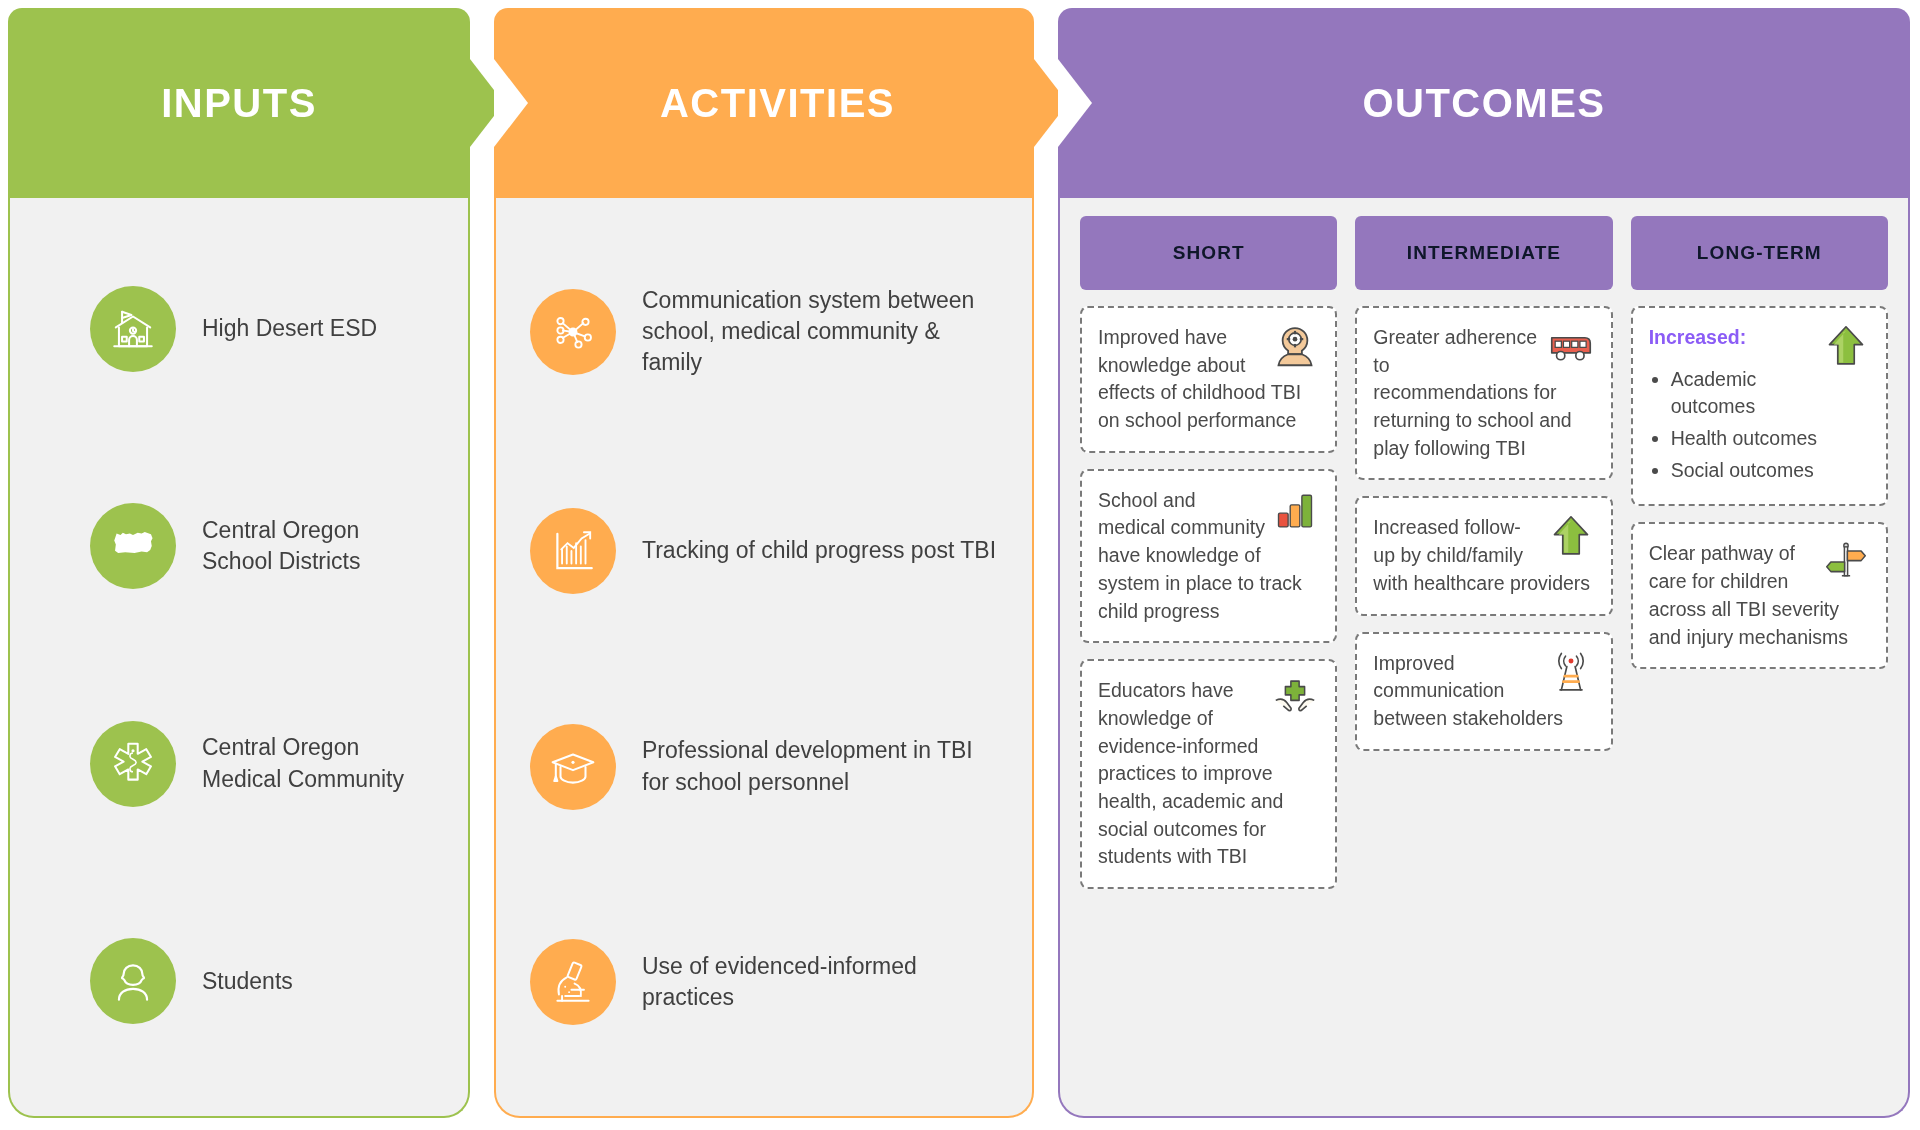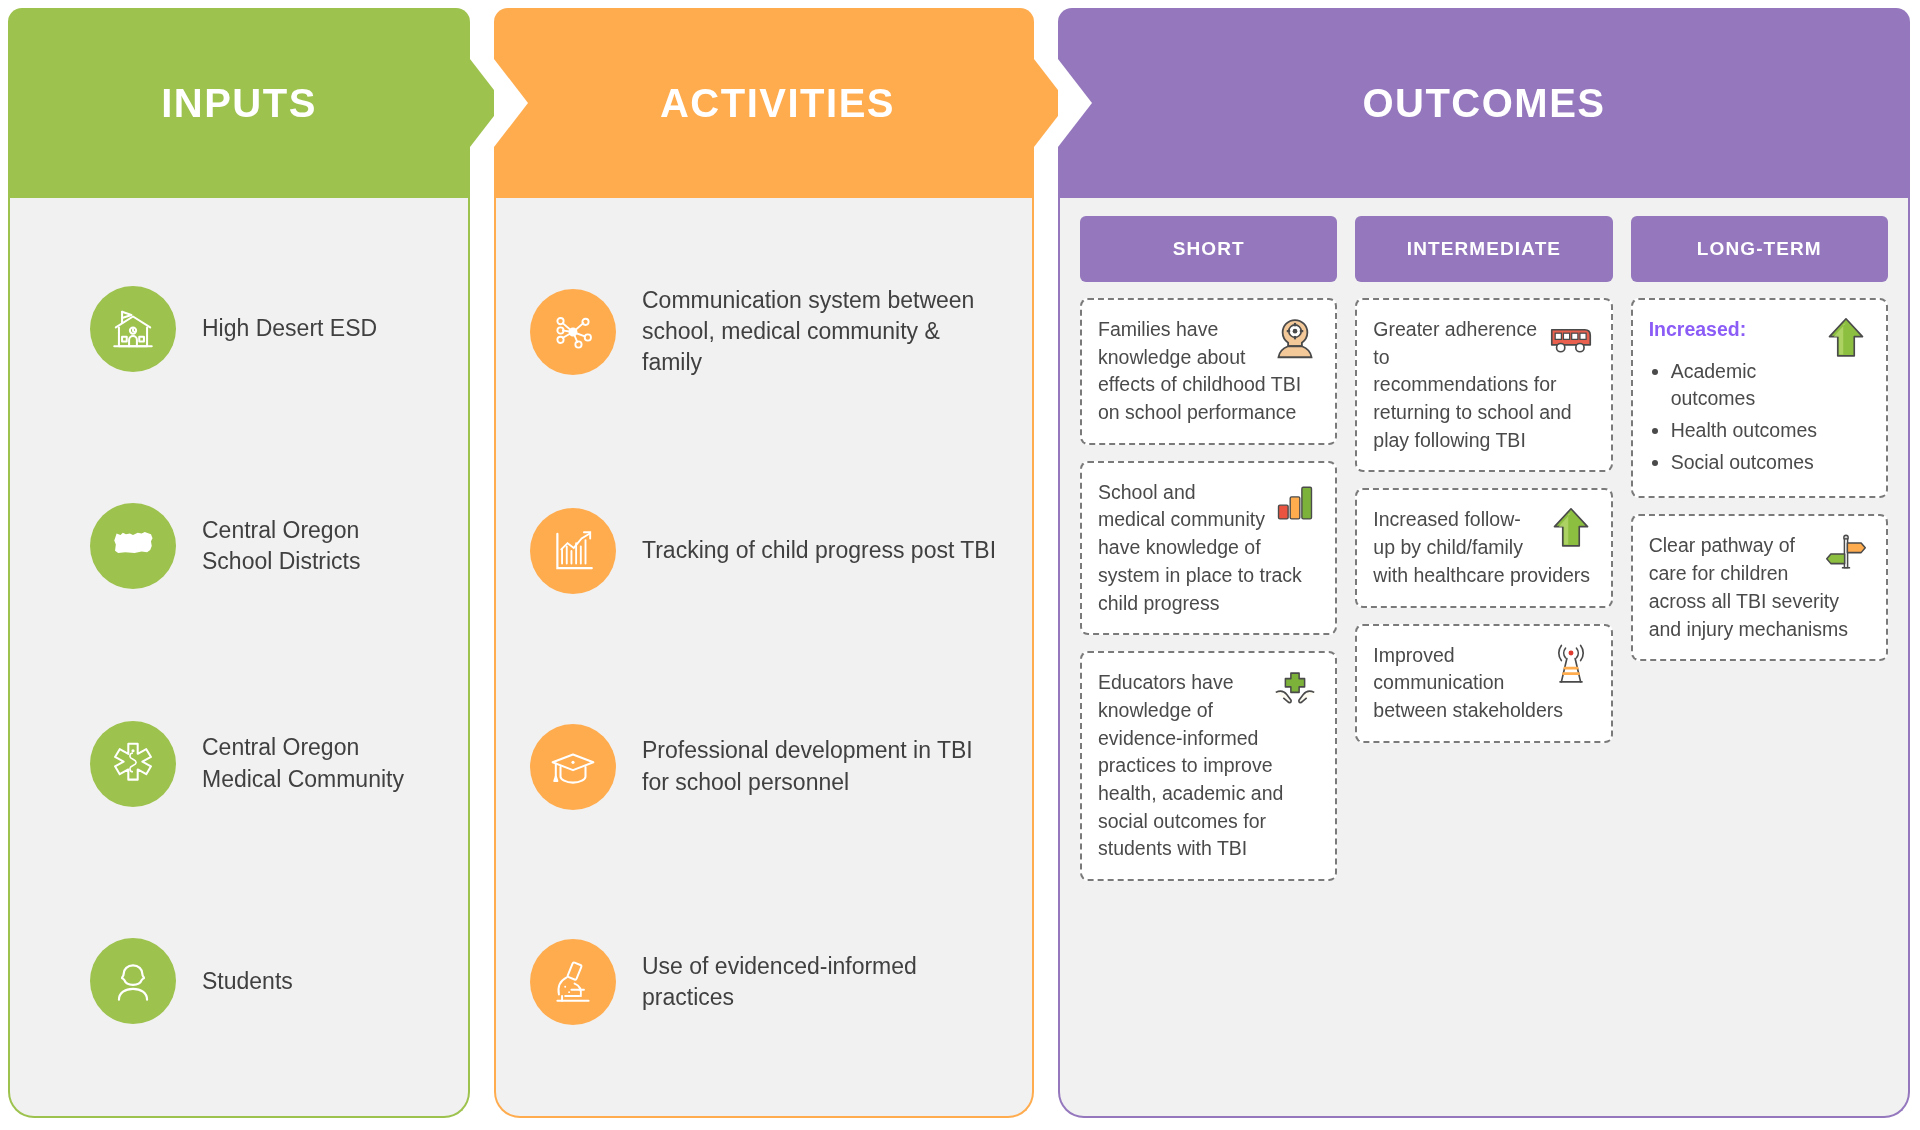--- a/index.html
+++ b/index.html
@@ -119,23 +119,23 @@
     display: flex;
     gap: 18px;
     padding: 18px 20px 20px 20px;
     height: 100%;
   }
 
   .oc-col { flex: 1; display: flex; flex-direction: column; gap: 16px; min-width: 0; }
 
   .oc-head {
     background: #9477bd;
-    color: #ffffff;
+    color: #0f172a;
     border-radius: 6px;
-    height: 66px;
+    height: 74px;
     display: flex;
     align-items: center;
     justify-content: center;
     font-size: 19px;
     font-weight: bold;
     letter-spacing: 1.1px;
   }
 
   .oc-card {
     position: relative;
@@ -317,21 +317,21 @@
                 <circle cx="32" cy="22" r="9" fill="#fff" stroke="#4a4a4a" stroke-width="2.4"></circle>
                 <circle cx="32" cy="22" r="3.4" fill="#4a4a4a"></circle>
                 <g fill="#4a4a4a">
                     <rect x="30.4" y="10" width="3.2" height="5"></rect>
                     <rect x="30.4" y="29" width="3.2" height="5"></rect>
                     <rect x="20" y="20.4" width="5" height="3.2"></rect>
                     <rect x="39" y="20.4" width="5" height="3.2"></rect>
                   </g>
               </svg>
             </span>
-            <span>Families have knowledge about effects of childhood TBI on school performance</span>
+            <span>Improved have knowledge about effects of childhood TBI on school performance</span>
           </div>
 
           <div class="oc-card">
             <span class="card-icon">
               <svg viewBox="0 0 64 64">
                 <rect x="8" y="38" width="14" height="20" rx="2" fill="#e9533f" stroke="#4a4a4a" stroke-width="2"></rect>
                 <rect x="25" y="26" width="14" height="32" rx="2" fill="#ffac4f" stroke="#4a4a4a" stroke-width="2"></rect>
                 <rect x="42" y="12" width="14" height="46" rx="2" fill="#7db23a" stroke="#4a4a4a" stroke-width="2"></rect>
               </svg>
             </span>

